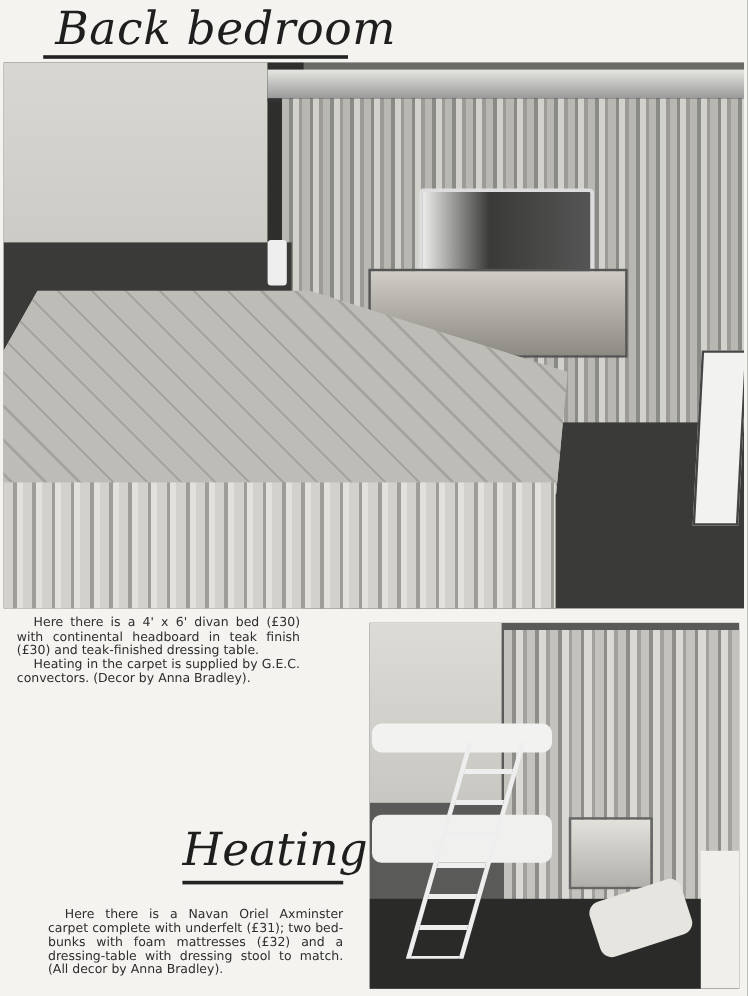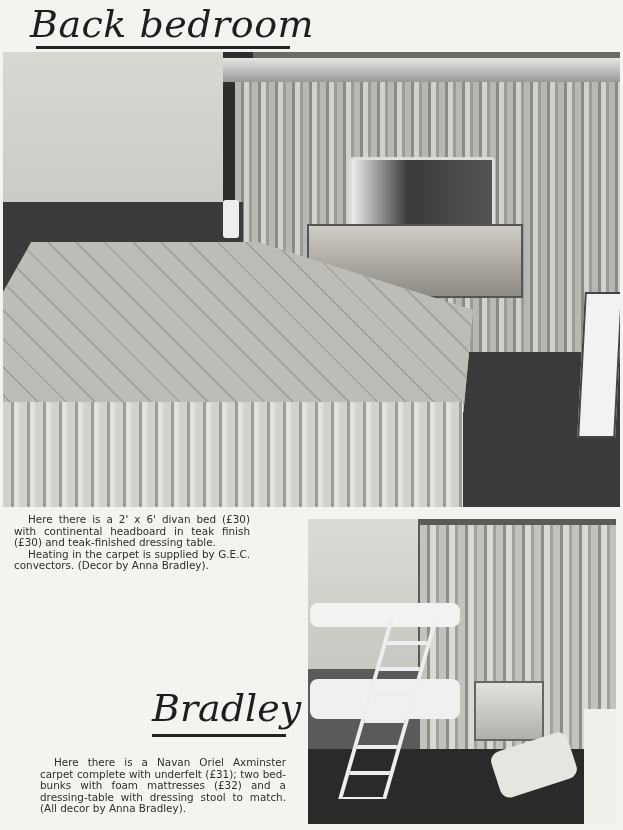--- a/index.html
+++ b/index.html
@@ -6,21 +6,21 @@
     body {
       width: 623px; height: 830px; position: relative; overflow: hidden;
       background: #f4f3ef;
       font-family: "DejaVu Sans", sans-serif;
       color: #2a2a2a;
     }
     .title {
       position: absolute; font-family: "DejaVu Serif", serif;
       font-style: italic; color: #1e1e1e; margin: 0; font-weight: normal;
     }
-    .title-back { left: 30px; top: 2px; font-size: 38px; letter-spacing: 0.5px; }
+    .title-back { left: 46px; top: 2px; font-size: 38px; letter-spacing: 0.5px; }
     .rule-back { position: absolute; left: 36px; top: 46px; width: 254px; height: 3px; background: #222; }
     .title-nursery { left: 152px; top: 686px; font-size: 38px; }
     .rule-nursery { position: absolute; left: 152px; top: 734px; width: 134px; height: 3px; background: #222; }
 
     .photo { position: absolute; overflow: hidden; }
     .photo-bed { left: 3px; top: 52px; width: 617px; height: 455px; background: #6a6a66; }
     .photo-nurs { left: 308px; top: 519px; width: 308px; height: 305px; background: #5a5a58; }
 
     
     .wall-left { position: absolute; left: 0; top: 0; width: 220px; height: 185px; background: linear-gradient(180deg,#d8d7d2,#c9c8c3); }
@@ -84,34 +84,34 @@
   <div class="headboard"></div>
   <div class="lamp"></div>
   <div class="mirror"></div>
   <div class="dresser"></div>
   <div class="shelf"></div>
   <div class="bed-top"></div>
   <div class="bed-skirt"></div>
 </div>
 
 <div class="caption cap-bed">
-  <p>Here there is a 2' x 6' divan bed (£30) with continental headboard in teak finish (£30) and teak-finished dressing table.</p>
+  <p>Here there is a 4' x 6' divan bed (£30) with continental headboard in teak finish (£30) and teak-finished dressing table.</p>
   <p>Heating in the carpet is supplied by G.E.C. convectors. (Decor by Anna Bradley).</p>
 </div>
 
 <div class="photo photo-nurs" title="Nursery with two bed-bunks, ladder, convector heater and dressing stool">
   <div class="n-wall"></div>
   <div class="n-curt"></div>
   <div class="n-floor"></div>
   <div class="bunk1"></div>
   <div class="bunk2"></div>
   <div class="ladder"></div>
   <div class="heater"></div>
   <div class="stool"></div>
   <div class="n-white"></div>
 </div>
 
-<h1 class="title title-nursery">Bradley</h1>
+<h1 class="title title-nursery">Heating</h1>
 <div class="rule-nursery"></div>
 
 <div class="caption cap-nurs">
   <p>Here there is a Navan Oriel Axminster carpet complete with underfelt (£31); two bed-bunks with foam mattresses (£32) and a dressing-table with dressing stool to match. (All decor by Anna Bradley).</p>
 </div>
 
 </body></html>

